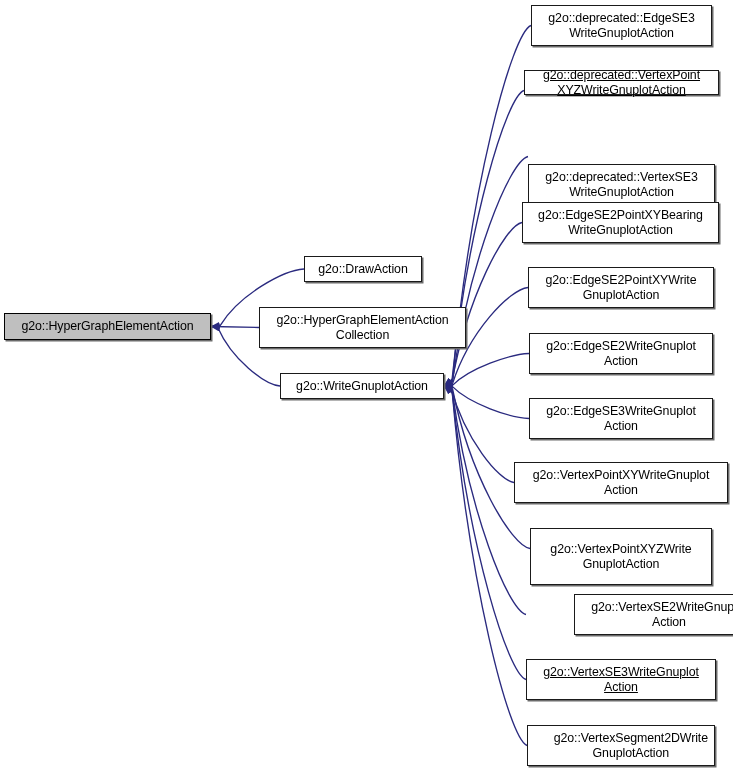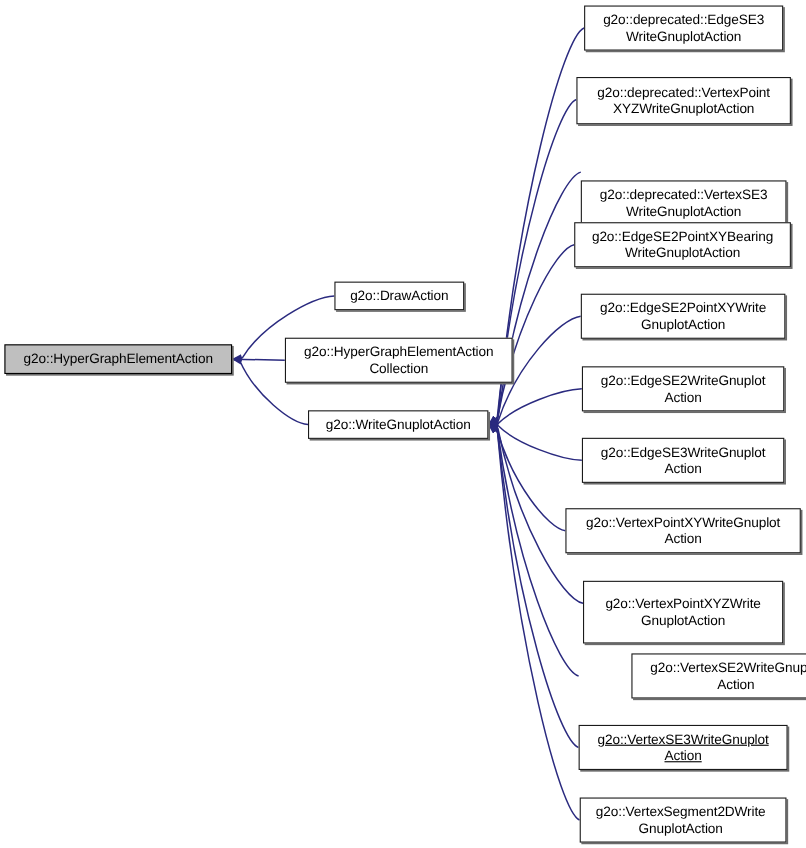--- a/index.html
+++ b/index.html
@@ -36,21 +36,21 @@
     justify-content: center;
     text-align: center;
     font-family: "Liberation Sans", sans-serif;
     font-size: 12.4px;
     line-height: 14.6px;
     color: #000000;
     letter-spacing: -0.1px;
     box-shadow: 1.5px 1.5px 0 0 #6b6b6b;
     cursor: pointer;
     user-select: none;
-    padding: 0 18px;
+    padding: 0 6px;
   }
   .node-box.highlight {
     background: #bfbfbf;
     border: 1px solid #000000;
     box-shadow: 1.5px 1.5px 0 0 #6b6b6b;
   }
   .node-label {
     display: block;
     white-space: pre-line;
   }
@@ -95,21 +95,21 @@
         <span class="node-label">g2o::HyperGraphElementAction
 Collection</span>
       </div>
       <div class="node-box" style="left: 280px; top: 373px; width: 164px; height: 26px; justify-content: center;">
         <span class="node-label">g2o::WriteGnuplotAction</span>
       </div>
       <div class="node-box" style="left: 531px; top: 5px; width: 181px; height: 41px;">
         <span class="node-label">g2o::deprecated::EdgeSE3
 WriteGnuplotAction</span>
       </div>
-      <div class="node-box" style="left: 524px; top: 70px; width: 195px; height: 43px;">
+      <div class="node-box" style="left: 524px; top: 70px; width: 195px; height: 25px; text-decoration: underline;">
         <span class="node-label">g2o::deprecated::VertexPoint
 XYZWriteGnuplotAction</span>
       </div>
       <div class="node-box" style="left: 528px; top: 136px; width: 187px; height: 41px; margin-top: 28px;">
         <span class="node-label">g2o::deprecated::VertexSE3
 WriteGnuplotAction</span>
       </div>
       <div class="node-box" style="left: 522px; top: 202px; width: 197px; height: 41px;">
         <span class="node-label">g2o::EdgeSE2PointXYBearing
 WriteGnuplotAction</span>

